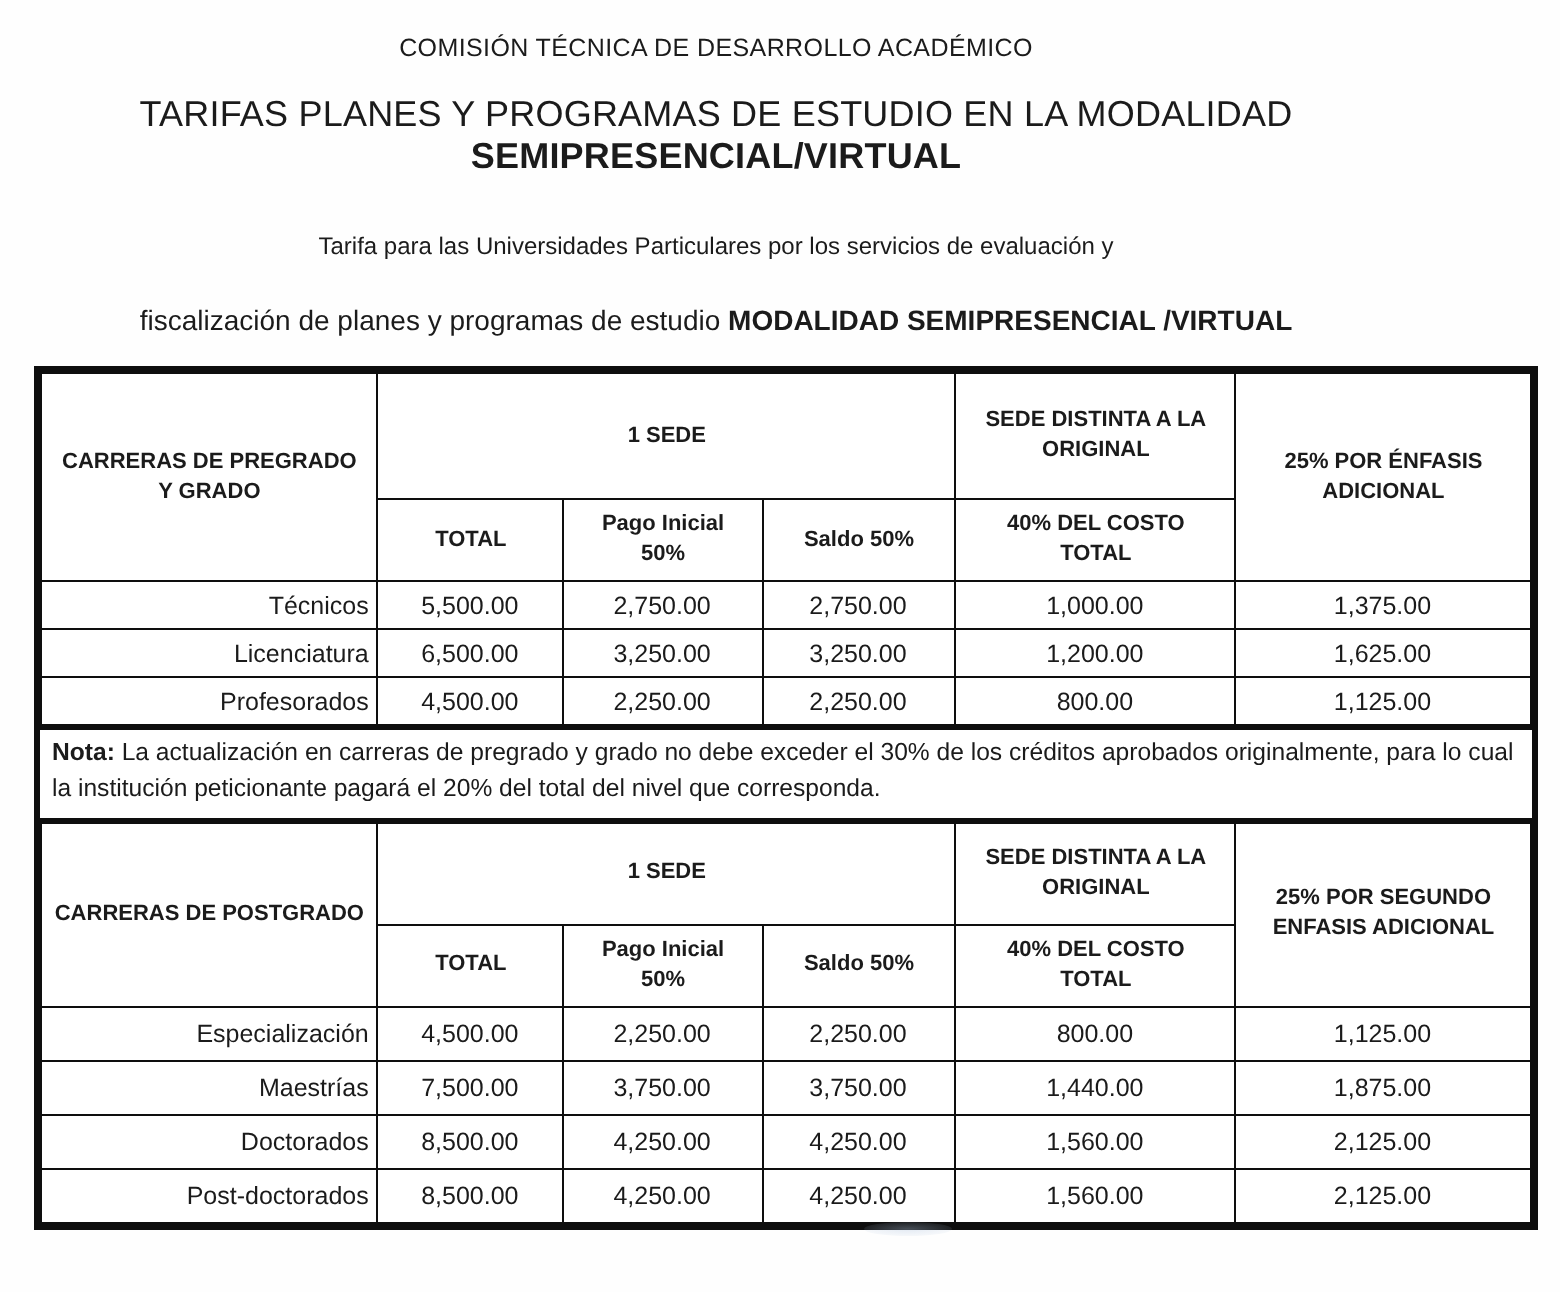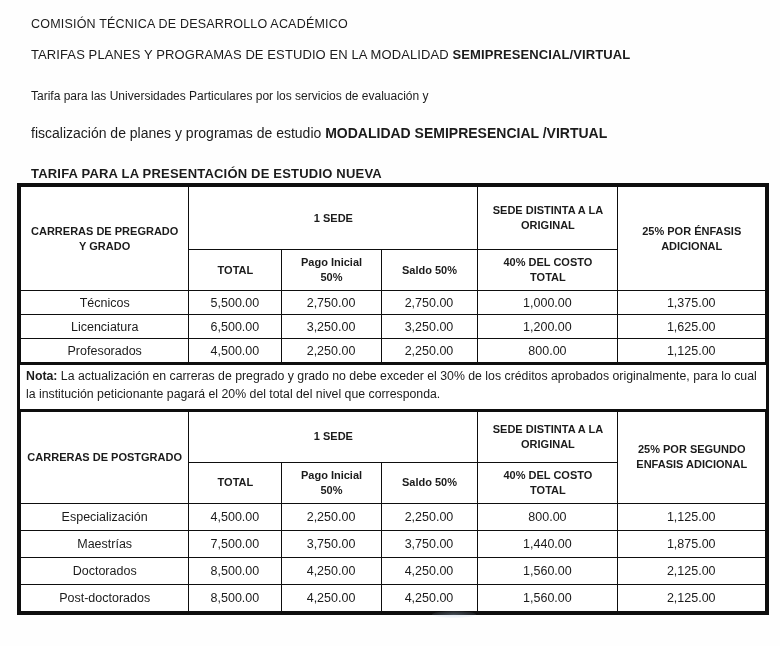--- a/index.html
+++ b/index.html
@@ -12,30 +12,30 @@
     width: 780px;
     height: 646px;
     background: #fefefe;
     font-family: "Liberation Sans", sans-serif;
     color: #1b1b1b;
     overflow: hidden;
   }
   
   .headings {
     width: 716px;
-    padding-left: 31px;
+    text-align: center;
   }
   .h-line1 {
     padding-top: 17px;
     font-size: 12.5px;
     letter-spacing: 0.2px;
   }
   .h-line2 {
     margin-top: 16px;
-    font-size: 13px;
+    font-size: 18px;
     letter-spacing: 0.1px;
   }
   .intro1 {
     margin-top: 27px;
     font-size: 12px;
   }
   .intro2 {
     margin-top: 22px;
     font-size: 14px;
   }
@@ -71,21 +71,21 @@
     text-align: center;
     vertical-align: middle;
     padding: 2px 6px;
     line-height: 1.35;
   }
   thead tr.hr1 th { height: 58px; }
   thead tr.hr2 th { height: 36px; }
   table.t2 thead tr.hr1 th { height: 46px; }
   td.label {
     font-size: 12.5px;
-    text-align: center;
+    text-align: right;
     padding: 3px 4px;
   }
   td.num {
     font-size: 12.5px;
     text-align: center;
     padding: 3px 1px 3px 0;
   }
   table.t1 tbody tr { height: 24px; }
   table.t2 tbody tr { height: 27px; }
 

